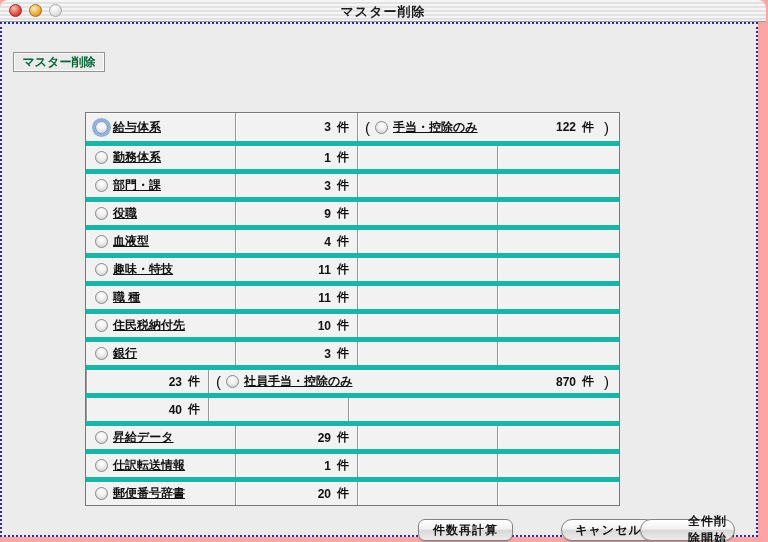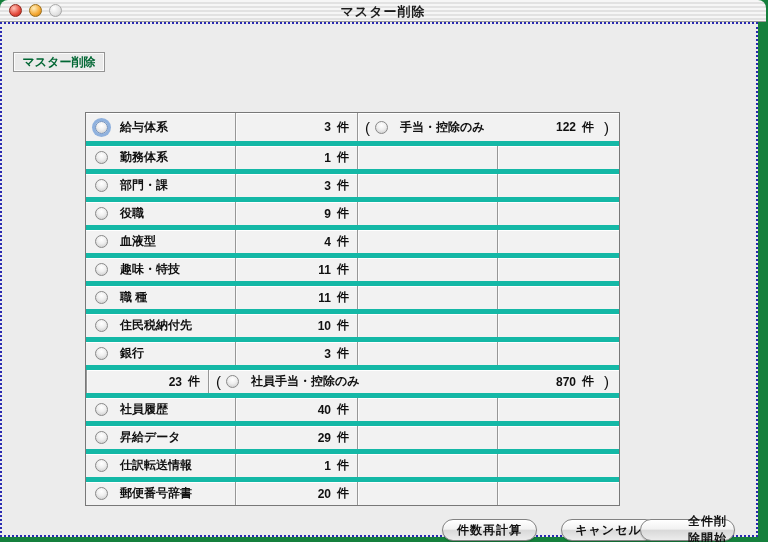--- a/index.html
+++ b/index.html
@@ -1,18 +1,18 @@
 <!DOCTYPE html>
 <html><head>
 <meta charset="utf-8">
 <style>
   * { margin:0; padding:0; box-sizing:border-box; }
   html,body { background:#ffffff; font-family:"Liberation Sans", sans-serif; }
   .window {
-    position:relative; width:768px; height:542px; background:#15803d; overflow:hidden;
+    position:relative; width:768px; height:542px; background:#fca5a5; overflow:hidden;
   }
   
   .titlebar {
     position:absolute; left:0; top:0; width:766px; height:22px;
     background: repeating-linear-gradient(180deg, #f6f6f6 0px, #f6f6f6 2px, #e2e2e2 2px, #e2e2e2 4px);
     border-bottom:1px solid #9a9a9a;
     border-radius:8px 8px 0 0;
   }
   .window-title {
     position:absolute; left:0; right:0; top:3px; text-align:center;
@@ -52,21 +52,21 @@
   .trow:first-child { border-top:none; }
   .c { display:flex; align-items:center; }
   .c1 { width:149px; padding-left:9px; }
   .c2 { width:122px; justify-content:flex-end; padding-right:8px;
         border-left:1px solid #979797; box-shadow: inset 1px 0 0 #fbfbfb; }
   .c3 { width:140px; border-left:1px solid #979797; box-shadow: inset 1px 0 0 #fbfbfb; }
   .c4 { flex:1; border-left:1px solid #979797; box-shadow: inset 1px 0 0 #fbfbfb; }
   .c34 { flex:1; border-left:1px solid #979797; box-shadow: inset 1px 0 0 #fbfbfb;
          padding-left:7px; padding-right:10px; }
   .unit { margin-left:6px; }
-  .lbl { margin-left:12px; white-space:nowrap; }
+  .lbl { margin-left:5px; white-space:nowrap;text-decoration:underline; }
   .spacer { flex:1; }
   .paren { font-size:15px; font-weight:400; color:#101010; }
   .paren.close { margin-left:10px; }
 
   .radio {
     width:13px; height:13px; border-radius:50%; flex:0 0 13px;
     background: radial-gradient(circle at 50% 32%, #ffffff 0%, #efefef 45%, #c6c6c6 100%);
     border:1px solid #898989;
     display:inline-block;
   }
@@ -79,21 +79,21 @@
   
   .aqua-btn {
     position:absolute; top:495px; width:95px; height:22px;
     border-radius:11px; border:1px solid #828282;
     background: linear-gradient(180deg, #ffffff 0%, #f2f2f2 45%, #d9d9d9 52%, #ececec 100%);
     box-shadow: 0 1px 1px rgba(0,0,0,0.18), inset 0 1px 0 #ffffff;
     font-size:12px; font-weight:700; color:#111; font-family:"Liberation Sans", sans-serif;
     display:flex; align-items:center; justify-content:center; letter-spacing:1px;
     cursor:default;
   }
-  .btn-recalc { left:440px; }
+  .btn-recalc { left:416px;border-radius:7px; }
   .btn-cancel { left:540px;margin-left:19px; }
   .btn-delete { left:638px;padding-left:47px; }
 </style>
 </head>
 <body>
 
 <div class="window">
 
   <div class="titlebar">
     <span class="tl red"></span>
@@ -242,24 +242,20 @@
           <span class="radio"></span>
           <span class="lbl">社員手当・控除のみ</span>
           <span class="spacer"></span>
           <span>870</span>
           <span class="unit">件</span>
           <span class="paren close">)</span>
         </div>
       </div>
 
       <div class="trow">
-        <div class="c c1">
-          <span class="radio"></span>
-          <span class="lbl">社員履歴</span>
-        </div>
         <div class="c c2">
           <span>40</span>
           <span class="unit">件</span>
         </div>
         <div class="c c3"></div>
         <div class="c c4"></div>
       </div>
 
       <div class="trow">
         <div class="c c1">

